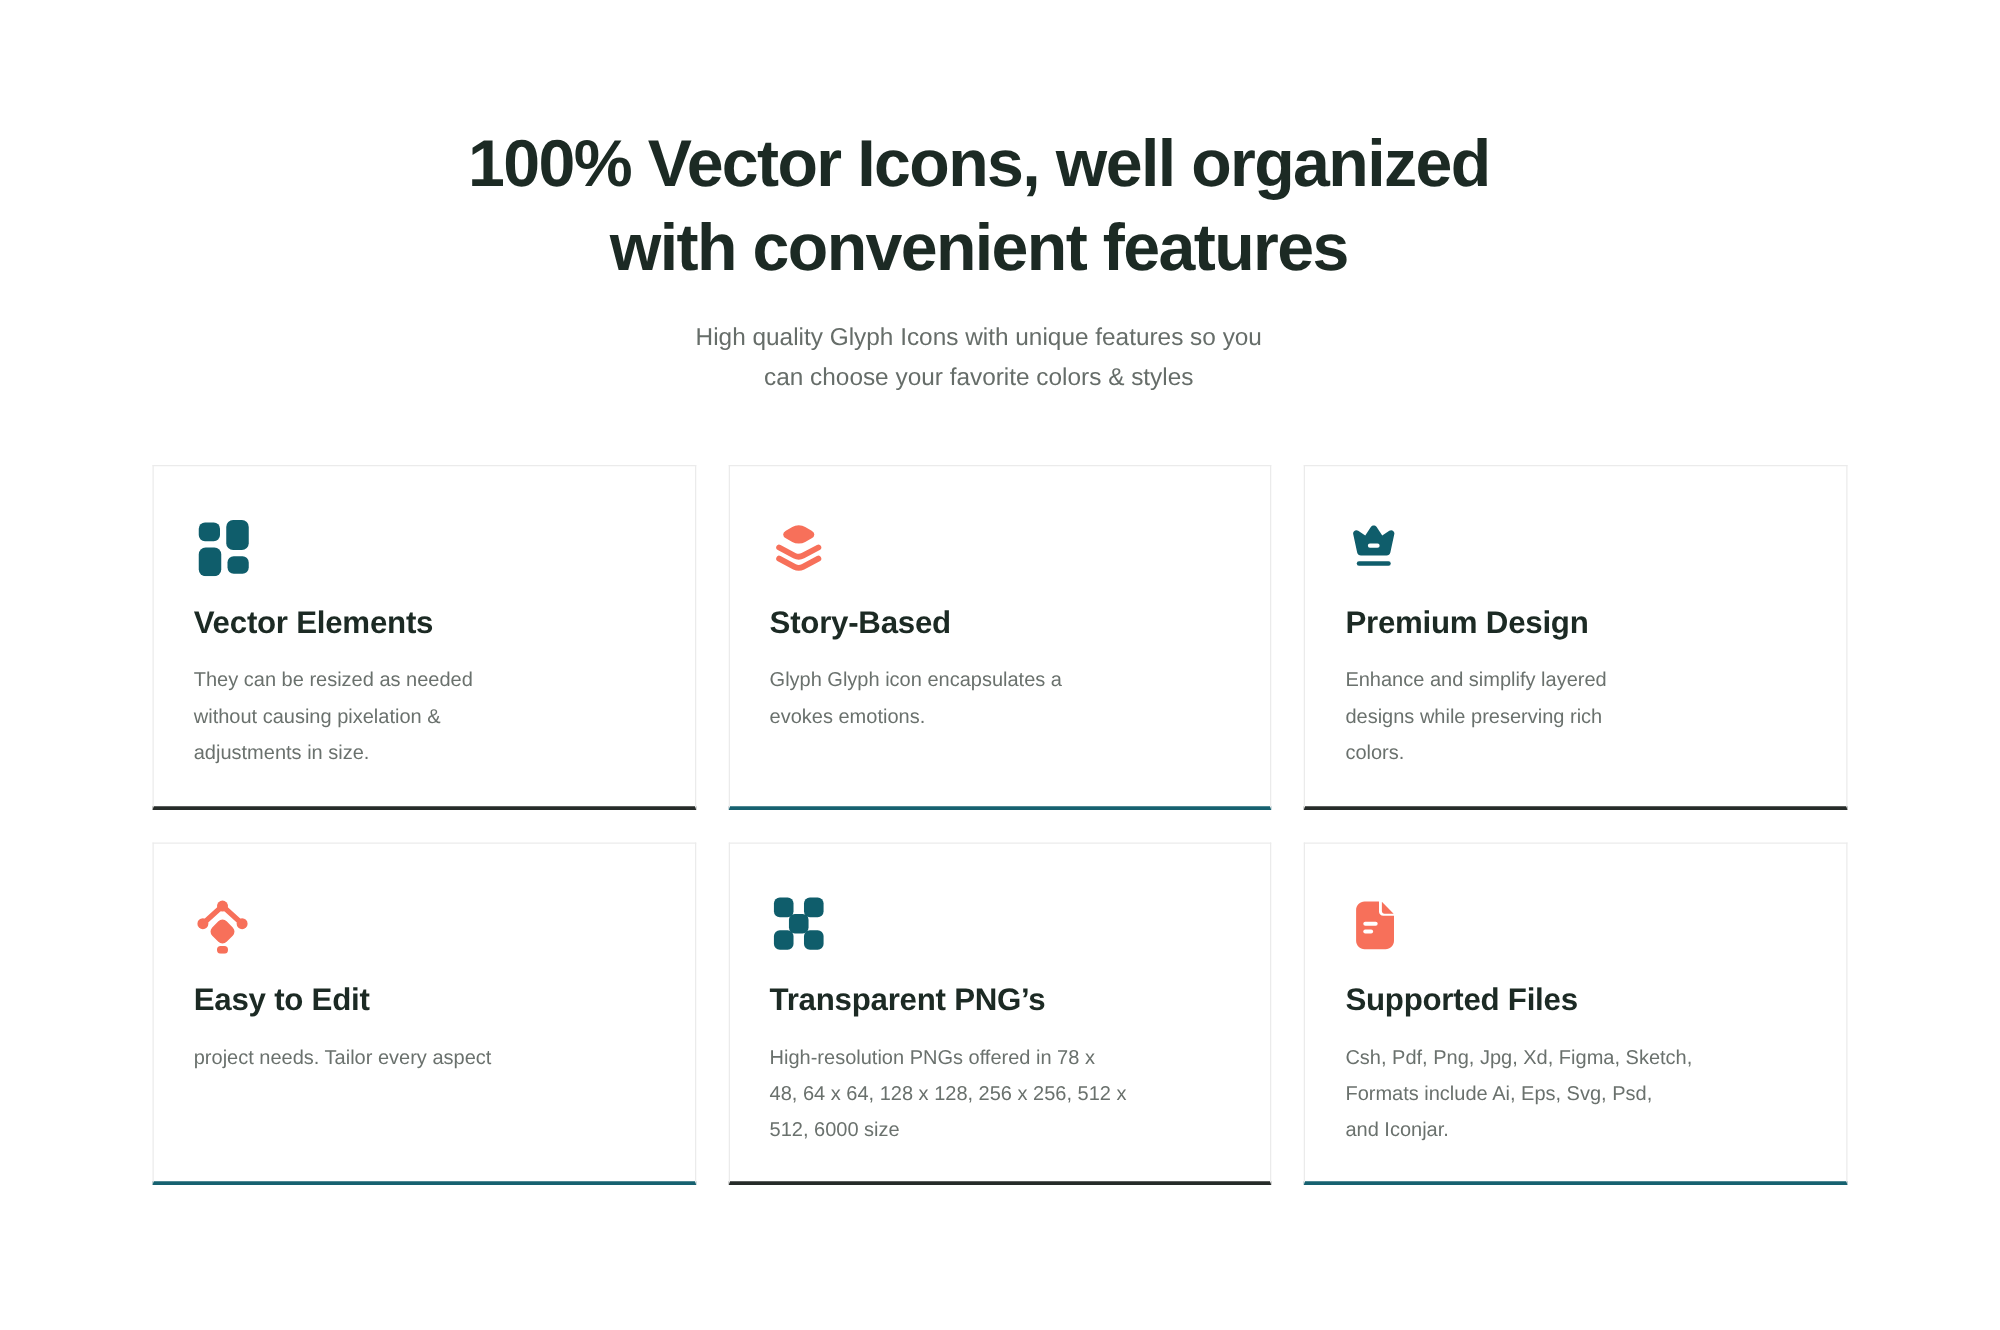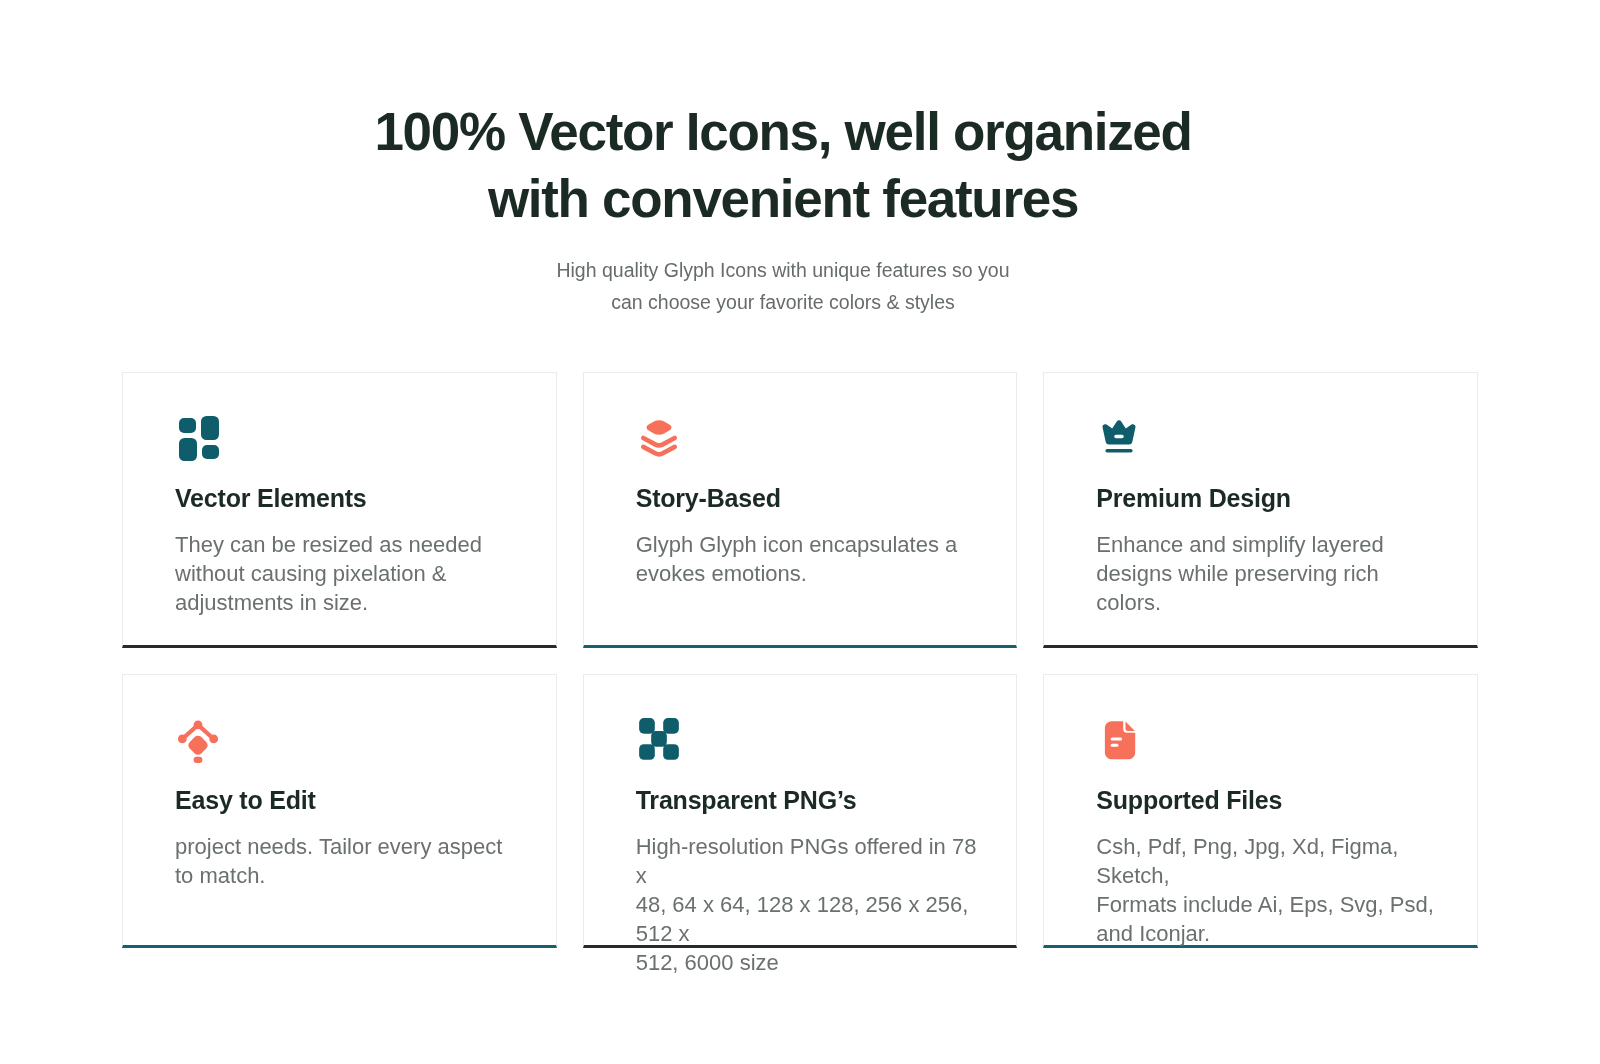--- a/index.html
+++ b/index.html
@@ -12,32 +12,32 @@
   .title-line { font-size:53px; font-weight:700; letter-spacing:-1.3px;
                 line-height:67px; color:var(--heading); }
   .subtitle { margin-top:22px; }
   .subtitle-line { font-size:19.5px; line-height:32px; color:var(--subtitle); }
 
   .cards { width:1356px; margin:54px auto 0; display:grid;
            grid-template-columns:repeat(3,1fr); grid-template-rows:276px 274px;
            column-gap:26px; row-gap:26px; }
 
   .card { background:var(--card_bg); border:1px solid var(--card_border);
-          border-bottom-width:3px; padding:42px 32px 0 52px; }
+          border-bottom-width:3px; padding:42px 32px 0 32px; }
   .card.accent-dark { border-bottom-color:var(--accent_dark); }
   .card.accent-teal { border-bottom-color:var(--accent_teal); }
 
   .card-icon { width:46px; height:46px; display:block; }
   .icon-teal { color:var(--teal); }
   .icon-coral { color:var(--coral); }
 
   .card-title { margin-top:23px; font-size:25px; font-weight:700;
                 letter-spacing:-0.2px; color:var(--heading); }
   .card-body { margin-top:17px; }
-  .card-body-line { font-size:22px; line-height:29px; color:var(--body_text); }
+  .card-body-line { font-size:16px; line-height:29px; color:var(--body_text); }
 </style>
 </head>
 <body>
 
 <div class="section">
 
   <div class="header">
     <h1>
       <div class="title-line">100% Vector Icons, well organized</div>
       <div class="title-line">with convenient features</div>
@@ -97,21 +97,20 @@
         <path d="M7 21 L22 7.5 L37 21" fill="none" stroke="currentColor" stroke-width="4" stroke-linecap="round" stroke-linejoin="round"></path>
         <circle cx="7" cy="21" r="4.2" fill="currentColor"></circle>
         <circle cx="22" cy="7.5" r="4.2" fill="currentColor"></circle>
         <circle cx="37" cy="21" r="4.2" fill="currentColor"></circle>
         <rect x="-7.8" y="-7.8" width="15.6" height="15.6" rx="4.5" fill="currentColor" transform="translate(22,27) rotate(45)"></rect>
         <rect x="17.8" y="38" width="8.4" height="6" rx="2.8" fill="currentColor"></rect>
       </svg>
       <div class="card-title">Easy to Edit</div>
       <div class="card-body">
         <div class="card-body-line">project needs. Tailor every aspect</div>
-        <div class="card-body-line">to match.</div>
       </div>
     </div>
 
     <div class="card accent-dark">
       <svg class="card-icon icon-teal" viewBox="0 0 44 44" fill="currentColor" xmlns="http://www.w3.org/2000/svg">
         <rect x="3" y="1" width="15" height="15" rx="4.5"></rect>
         <rect x="26" y="1" width="15" height="15" rx="4.5"></rect>
         <rect x="14.5" y="13.5" width="15" height="15" rx="4.5"></rect>
         <rect x="3" y="26" width="15" height="15" rx="4.5"></rect>
         <rect x="26" y="26" width="15" height="15" rx="4.5"></rect>

